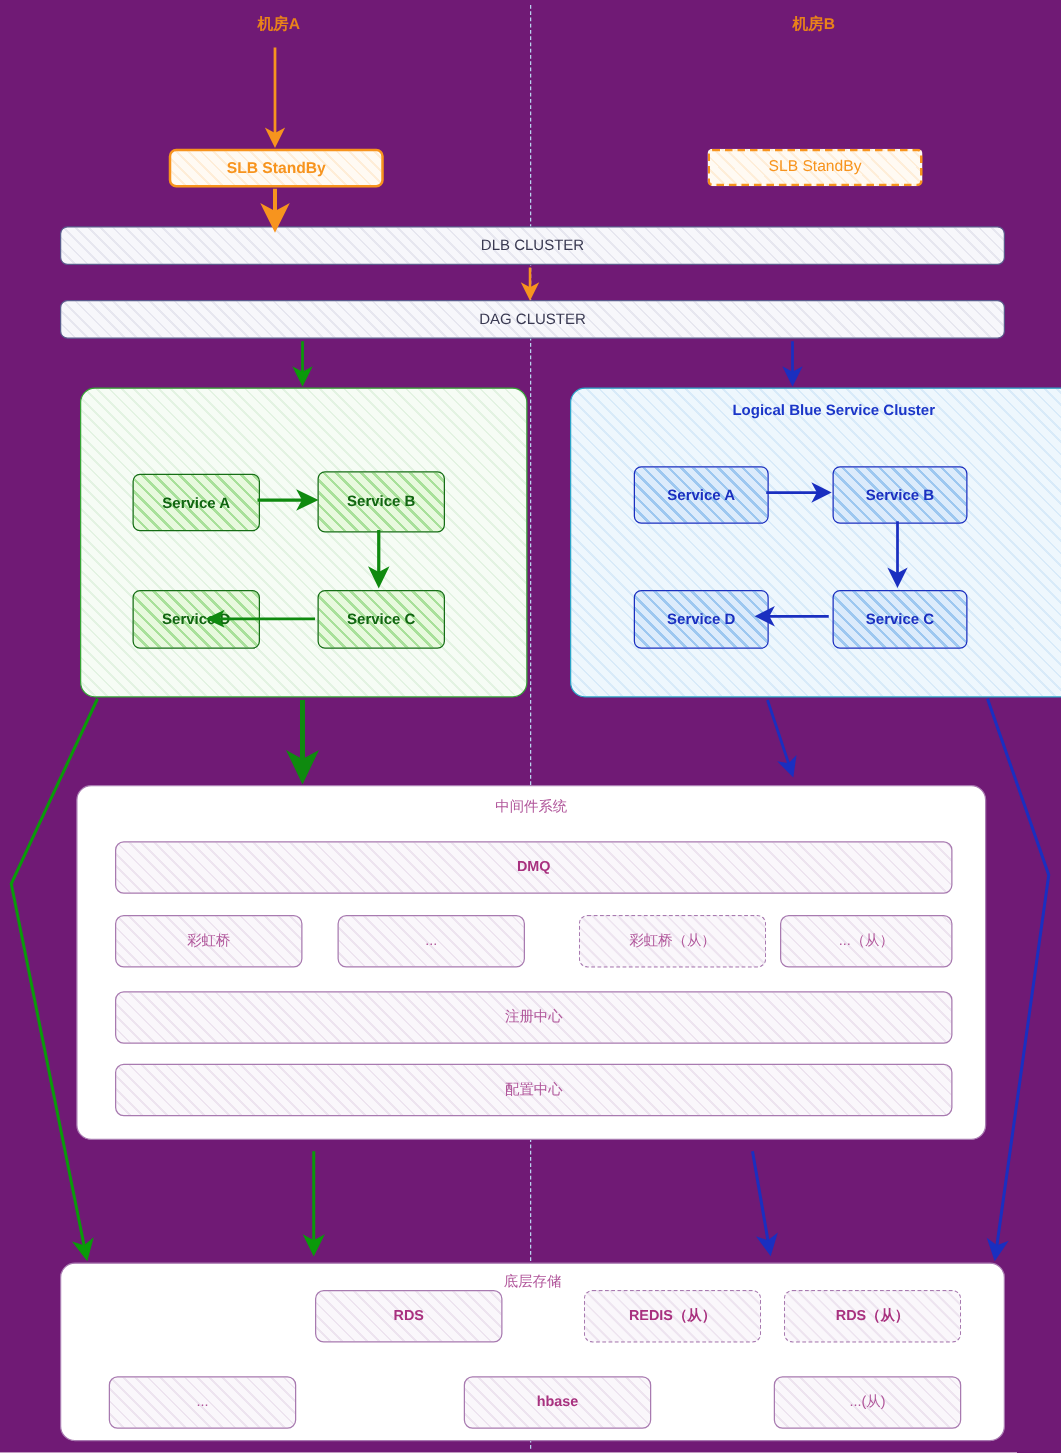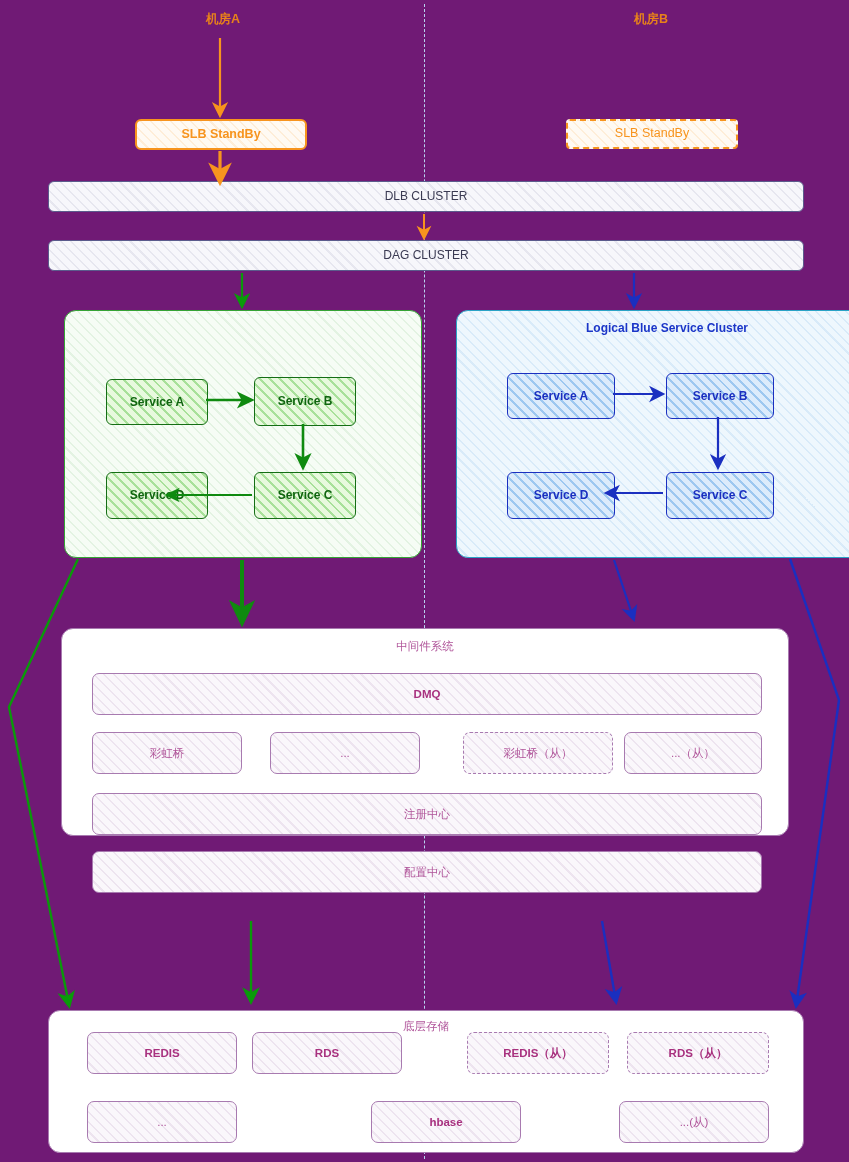--- a/index.html
+++ b/index.html
@@ -64,38 +64,37 @@
   </div>
 
   <div class="abs blue-frame hatch-blue-soft" style="left:456px;top:310px;width:422px;height:248px;">
     <div class="node frame-title-blue" style="position:absolute;left:0;top:8px;width:100%;height:18px;">Logical Blue Service Cluster</div>
     <div class="node svc-blue hatch-blue-strong" style="position:absolute;left:50px;top:62px;width:106px;height:44px;">Service A</div>
     <div class="node svc-blue hatch-blue-strong" style="position:absolute;left:209px;top:62px;width:106px;height:44px;">Service B</div>
     <div class="node svc-blue hatch-blue-strong" style="position:absolute;left:50px;top:161px;width:106px;height:45px;">Service D</div>
     <div class="node svc-blue hatch-blue-strong" style="position:absolute;left:209px;top:161px;width:106px;height:45px;">Service C</div>
   </div>
 
-  <div class="abs pframe" style="left:61px;top:628px;width:728px;height:208px;">
+  <div class="abs pframe" style="left:61px;top:628px;width:728px;height:284px;">
     <div class="node ptitle" style="position:absolute;left:0;top:8px;width:100%;height:18px;">中间件系统</div>
 
     <div class="node pbox hatch-purple" style="position:absolute;left:30px;top:44px;width:668px;height:40px;text-align:right;">DMQ</div>
 
     <div class="node pbox cn hatch-purple" style="position:absolute;left:30px;top:103px;width:148px;height:40px;">彩虹桥</div>
     <div class="node pbox cn hatch-purple" style="position:absolute;left:208px;top:103px;width:148px;height:40px;">...</div>
     <div class="node pbox cn dashed hatch-purple" style="position:absolute;left:401px;top:103px;width:148px;height:40px;">彩虹桥（从）</div>
     <div class="node pbox cn hatch-purple" style="position:absolute;left:562px;top:103px;width:136px;height:40px;">...（从）</div>
 
     <div class="node pbox cn hatch-purple" style="position:absolute;left:30px;top:164px;width:668px;height:40px;text-align:right;">注册中心</div>
     <div class="node pbox cn hatch-purple" style="position:absolute;left:30px;top:222px;width:668px;height:40px;">配置中心</div>
   </div>
 
   <div class="abs pframe" style="left:48px;top:1010px;width:756px;height:143px;">
     <div class="node ptitle" style="position:absolute;left:0;top:6px;width:100%;height:18px;">底层存储</div>
 
-    <div class="node pbox hatch-purple" style="position:absolute;left:38px;top:21px;width:148px;height:40px;">REDIS</div>
     <div class="node pbox hatch-purple" style="position:absolute;left:203px;top:21px;width:148px;height:40px;">RDS</div>
     <div class="node pbox dashed hatch-purple" style="position:absolute;left:418px;top:21px;width:140px;height:40px;">REDIS（从）</div>
     <div class="node pbox dashed hatch-purple" style="position:absolute;left:578px;top:21px;width:140px;height:40px;">RDS（从）</div>
 
     <div class="node pbox cn hatch-purple" style="position:absolute;left:38px;top:90px;width:148px;height:40px;">...</div>
     <div class="node pbox hatch-purple" style="position:absolute;left:322px;top:90px;width:148px;height:40px;">hbase</div>
     <div class="node pbox cn hatch-purple" style="position:absolute;left:570px;top:90px;width:148px;height:40px;">...(从)</div>
   </div>
 
   <svg class="ov" viewBox="0 0 849 1162">

